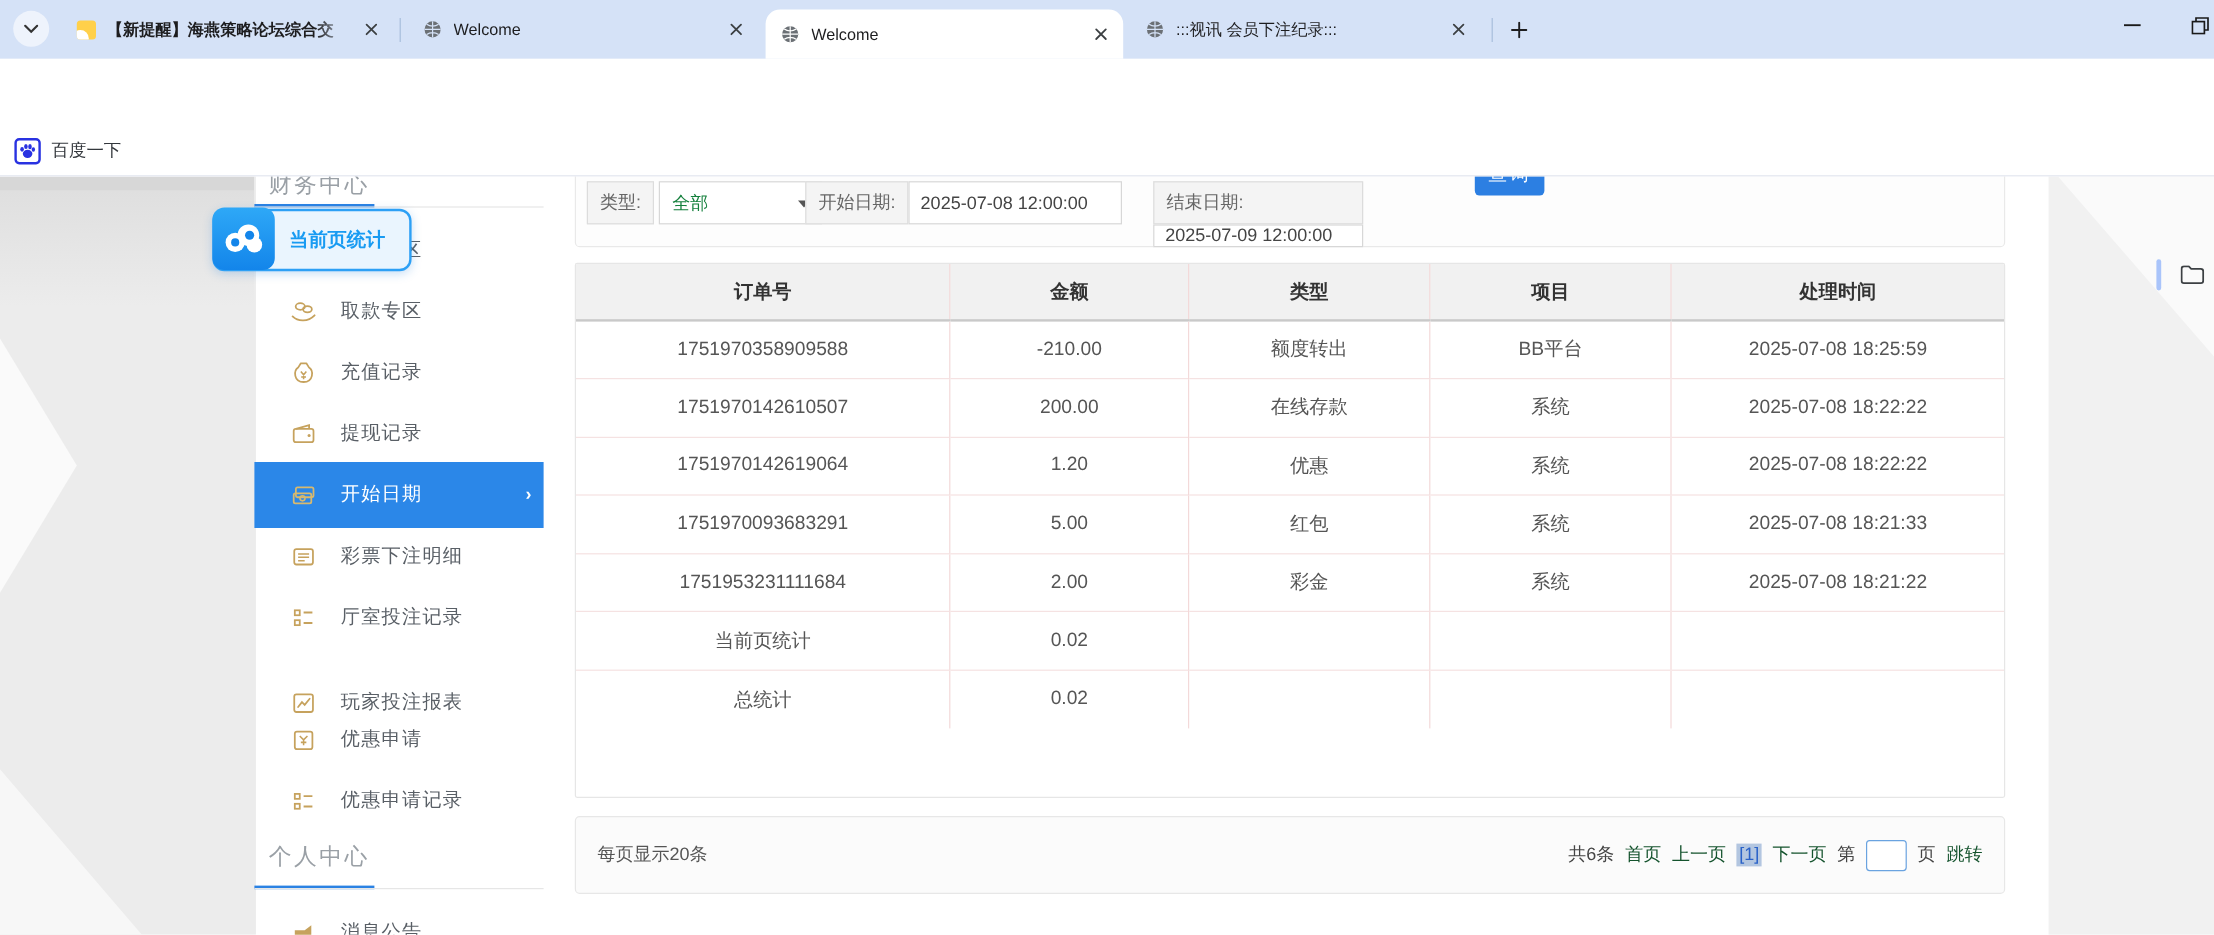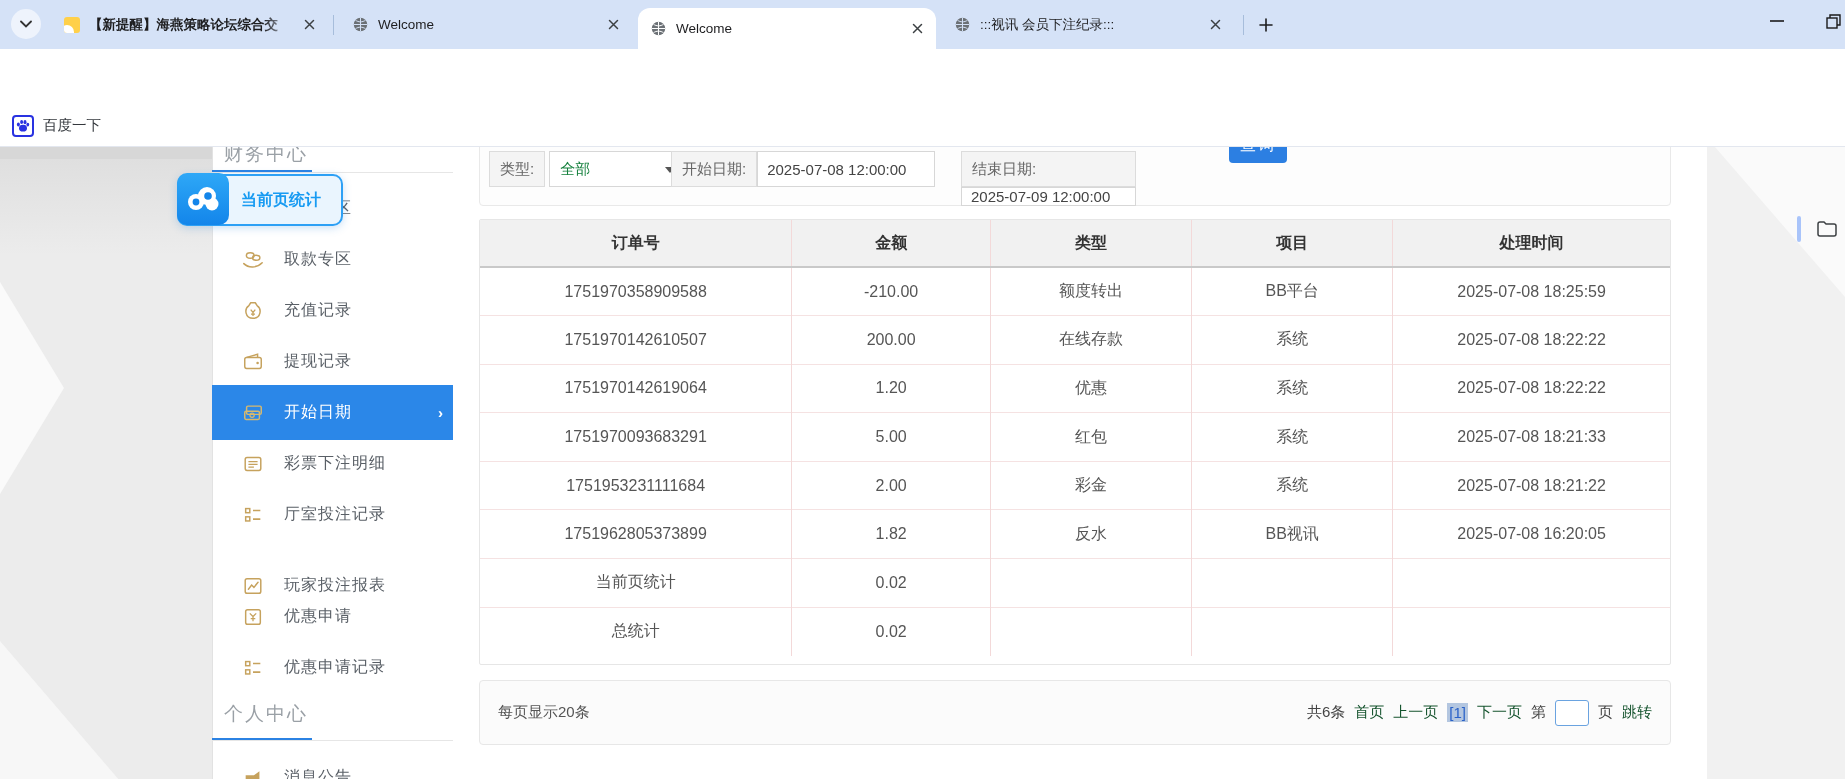--- a/index.html
+++ b/index.html
@@ -325,27 +325,20 @@
           <td>2025-07-08 18:21:33</td>
         </tr>
         <tr>
           <td>1751953231111684</td>
           <td>2.00</td>
           <td>彩金</td>
           <td>系统</td>
           <td>2025-07-08 18:21:22</td>
         </tr>
         <tr>
-          <td>1751962805373899</td>
-          <td>1.82</td>
-          <td>反水</td>
-          <td>BB视讯</td>
-          <td>2025-07-08 16:20:05</td>
-        </tr>
-        <tr>
           <td>当前页统计</td>
           <td>0.02</td>
           <td></td>
           <td></td>
           <td></td>
         </tr>
         <tr>
           <td>总统计</td>
           <td>0.02</td>
           <td></td>

